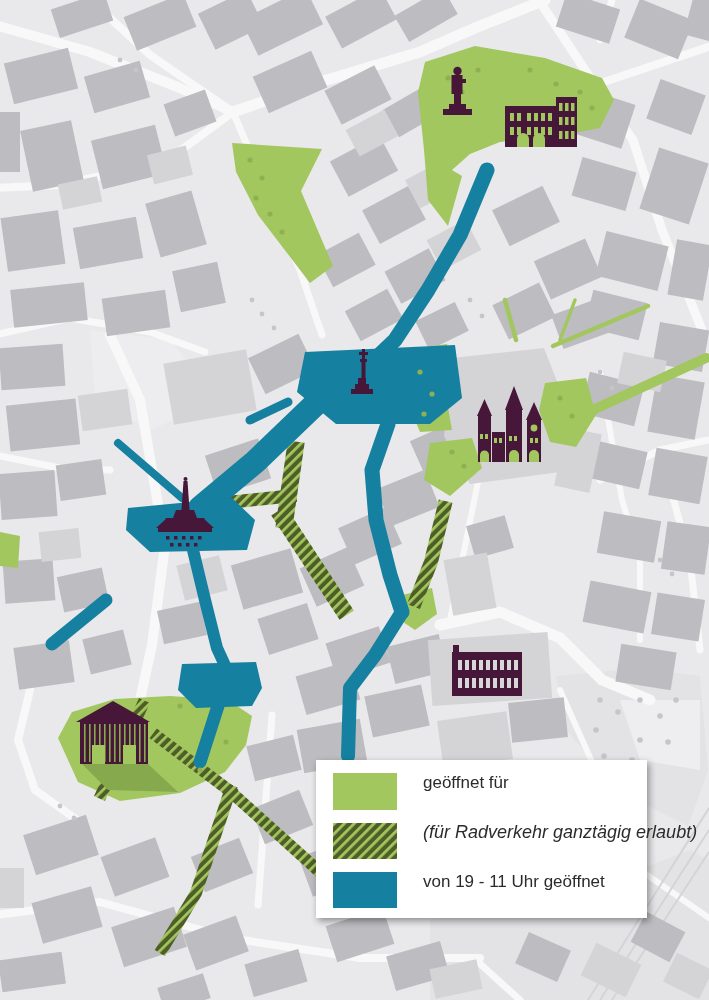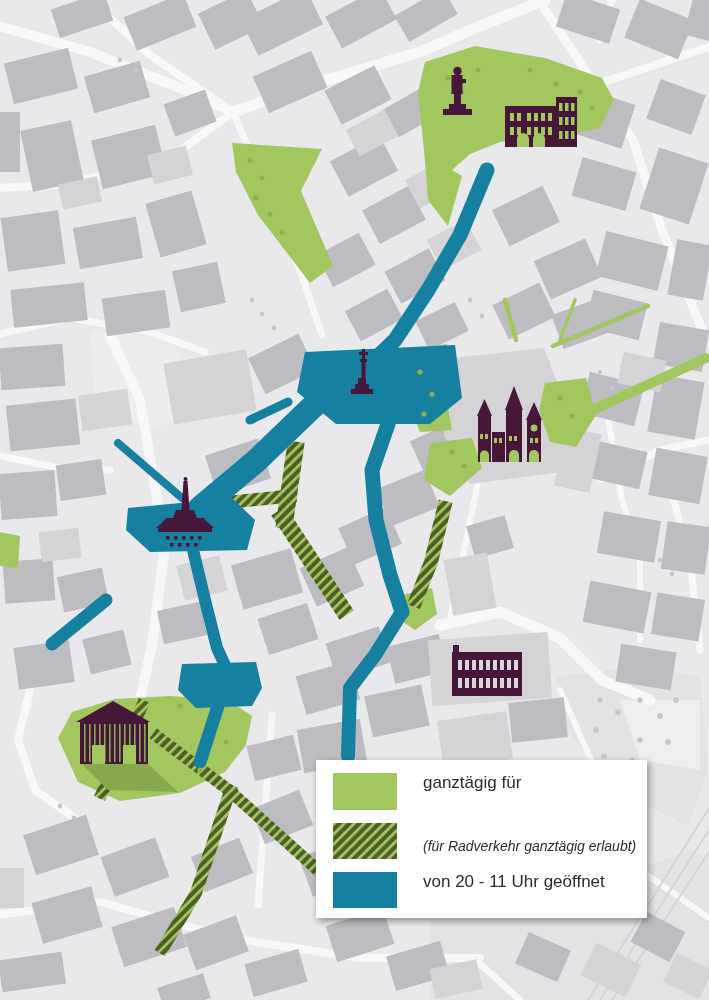--- a/index.html
+++ b/index.html
@@ -7,21 +7,21 @@
          font-family:"Liberation Sans",sans-serif;background:#e9e9eb;}
   .stage svg.map{position:absolute;left:0;top:0;}
   .legend{position:absolute;left:316px;top:760px;width:331px;height:158px;
           background:#fff;box-shadow:2px 3px 7px rgba(0,0,0,.40);
           box-sizing:border-box;padding:13px 12px 10px 17px;
           display:flex;flex-direction:column;justify-content:space-between;}
   .lrow{display:flex;align-items:flex-start;}
   .lsw{flex:0 0 64px;margin-right:26px;}
   .ltxt{color:#2b2b2b;font-size:17px;line-height:20px;}
   .ltxt .l1,.ltxt .l2{white-space:nowrap;}
-  .lrow.row-new .l2{font-style:italic;font-size:14px;line-height:17px;margin-top:15px;}
+  .lrow.row-new .l2{font-style:italic;font-size:18px;line-height:17px;margin-top:1px;}
 </style>
 </head>
 <body>
 
 <div class="stage">
 
 <svg class="map" width="709" height="1000" viewBox="0 0 709 1000">
   <defs>
     <pattern id="hp" patternUnits="userSpaceOnUse" width="7" height="7" patternTransform="rotate(45)">
       <rect width="7" height="7" fill="#4f5d27"></rect>
@@ -449,34 +449,34 @@
     </g>
   </g>
 </svg>
 
 <div class="legend">
   <div class="lrow">
     <svg class="lsw" width="64" height="37">
       <rect width="64" height="37" fill="#a3c75f"></rect>
     </svg>
     <div class="ltxt">
-      <div class="l1">ganztägig für</div>
+      <div class="l1">geöffnet für</div>
     </div>
   </div>
   <div class="lrow row-new">
     <svg class="lsw" width="64" height="36">
       <rect width="64" height="36" fill="url(#hp)"></rect>
     </svg>
     <div class="ltxt">
       <div class="l2">(für Radverkehr ganztägig erlaubt)</div>
     </div>
   </div>
   <div class="lrow">
     <svg class="lsw" width="64" height="36">
       <rect width="64" height="36" fill="#15809f"></rect>
     </svg>
     <div class="ltxt">
-      <div class="l2">von 20 - 11 Uhr geöffnet</div>
+      <div class="l2">von 19 - 11 Uhr geöffnet</div>
     </div>
   </div>
 </div>
 
 </div>
 
 </body></html>

